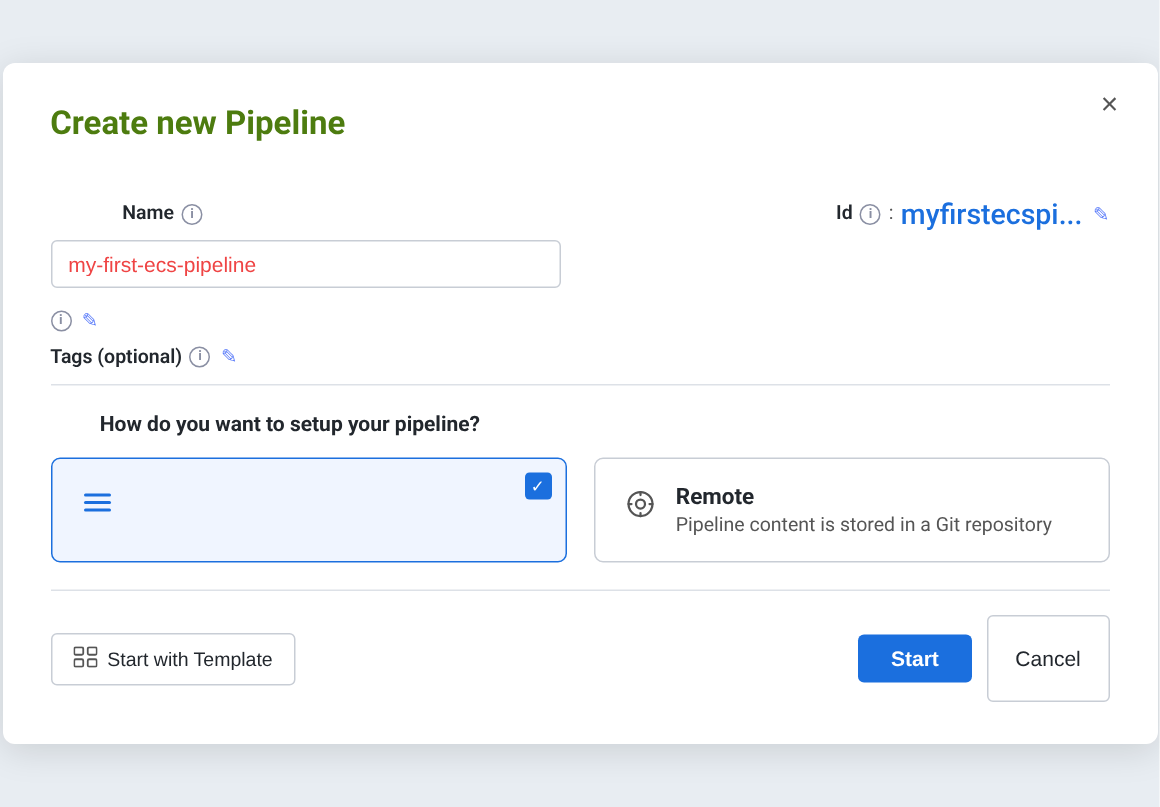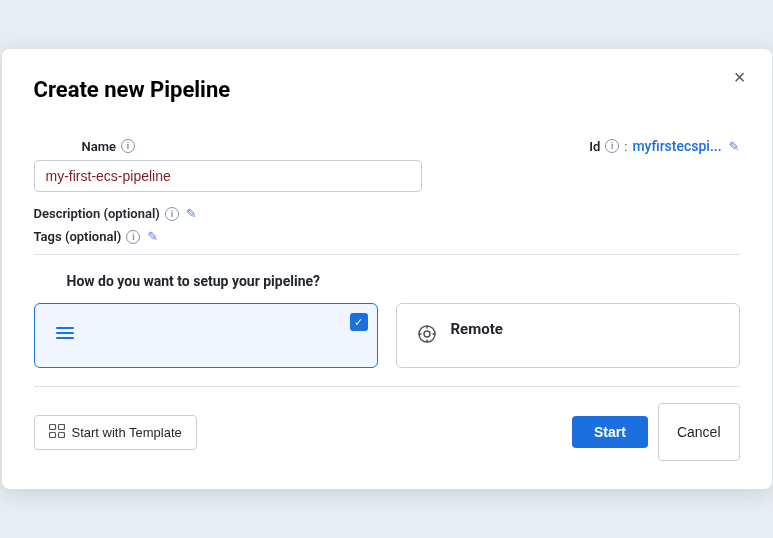--- a/index.html
+++ b/index.html
@@ -30,21 +30,21 @@
       border: none;
       cursor: pointer;
       font-size: 20px;
       color: #555;
       line-height: 1;
       padding: 2px 6px;
     }
     .dialog-title {
       font-size: 22px;
       font-weight: 700;
-      color: #000000;
+      color: #4d7c0f;
       margin-bottom: 36px;
     }
     .label-text {
       font-size: 13px;
       font-weight: 600;
       color: #22272d;
     }
     .info-icon {
       display: inline-flex;
       align-items: center;
@@ -63,21 +63,21 @@
       font-size: 13px;
       cursor: pointer;
       margin-left: 2px;
     }
     .id-label {
       font-size: 13px;
       font-weight: 600;
       color: #22272d;
     }
     .id-value {
-      font-size: 14px;
+      font-size: 19px;
       color: #1b6fde;
       font-weight: 500;
     }
     .name-id-row {
       display: flex;
       align-items: center;
       justify-content: space-between;
       margin-bottom: 6px;
     }
     .name-label-group {
@@ -85,26 +85,26 @@
       align-items: center;
       gap: 5px;
       margin-left: 48px;
     }
     .id-label-group {
       display: flex;
       align-items: center;
       gap: 5px;
     }
     .text-input {
-      width: 388px;
+      width: 340px;
       padding: 7px 11px;
       border: 1px solid #c8cdd5;
       border-radius: 4px;
       font-size: 14px;
-      color: #7f1d1d;
+      color: #ef4444;
       outline: none;
       margin-bottom: 14px;
     }
     .optional-row {
       display: flex;
       align-items: center;
       gap: 5px;
       margin-bottom: 8px;
     }
     .optional-label {
@@ -258,21 +258,20 @@
       <span class="id-value">myfirstecspi...</span>
       <span class="edit-icon">✎</span>
     </div>
   </div>
 
   
   <input class="text-input" type="text" value="my-first-ecs-pipeline" style="">
 
   
   <div class="optional-row">
-    <span class="optional-label">Description (optional)</span>
     <span class="info-icon">i</span>
     <span class="edit-icon">✎</span>
   </div>
 
   
   <div class="optional-row">
     <span class="optional-label">Tags (optional)</span>
     <span class="info-icon">i</span>
     <span class="edit-icon">✎</span>
   </div>
@@ -302,20 +301,21 @@
       <div class="option-icon-remote">
         
         <svg width="24" height="24" viewBox="0 0 24 24" fill="none">
           <circle cx="12" cy="12" r="8" stroke="#555" stroke-width="1.5"></circle>
           <circle cx="12" cy="12" r="3" stroke="#555" stroke-width="1.5"></circle>
           <path d="M12 4v2M12 18v2M4 12h2M18 12h2" stroke="#555" stroke-width="1.5" stroke-linecap="round"></path>
         </svg>
       </div>
       <div class="option-content">
         <div class="option-title">Remote</div>
+        <div class="option-desc">Pipeline content is stored in a Git repository</div>
       </div>
     </div>
 
   </div>
 
   <hr class="divider2">
 
   
   <div class="bottom-row">
 

